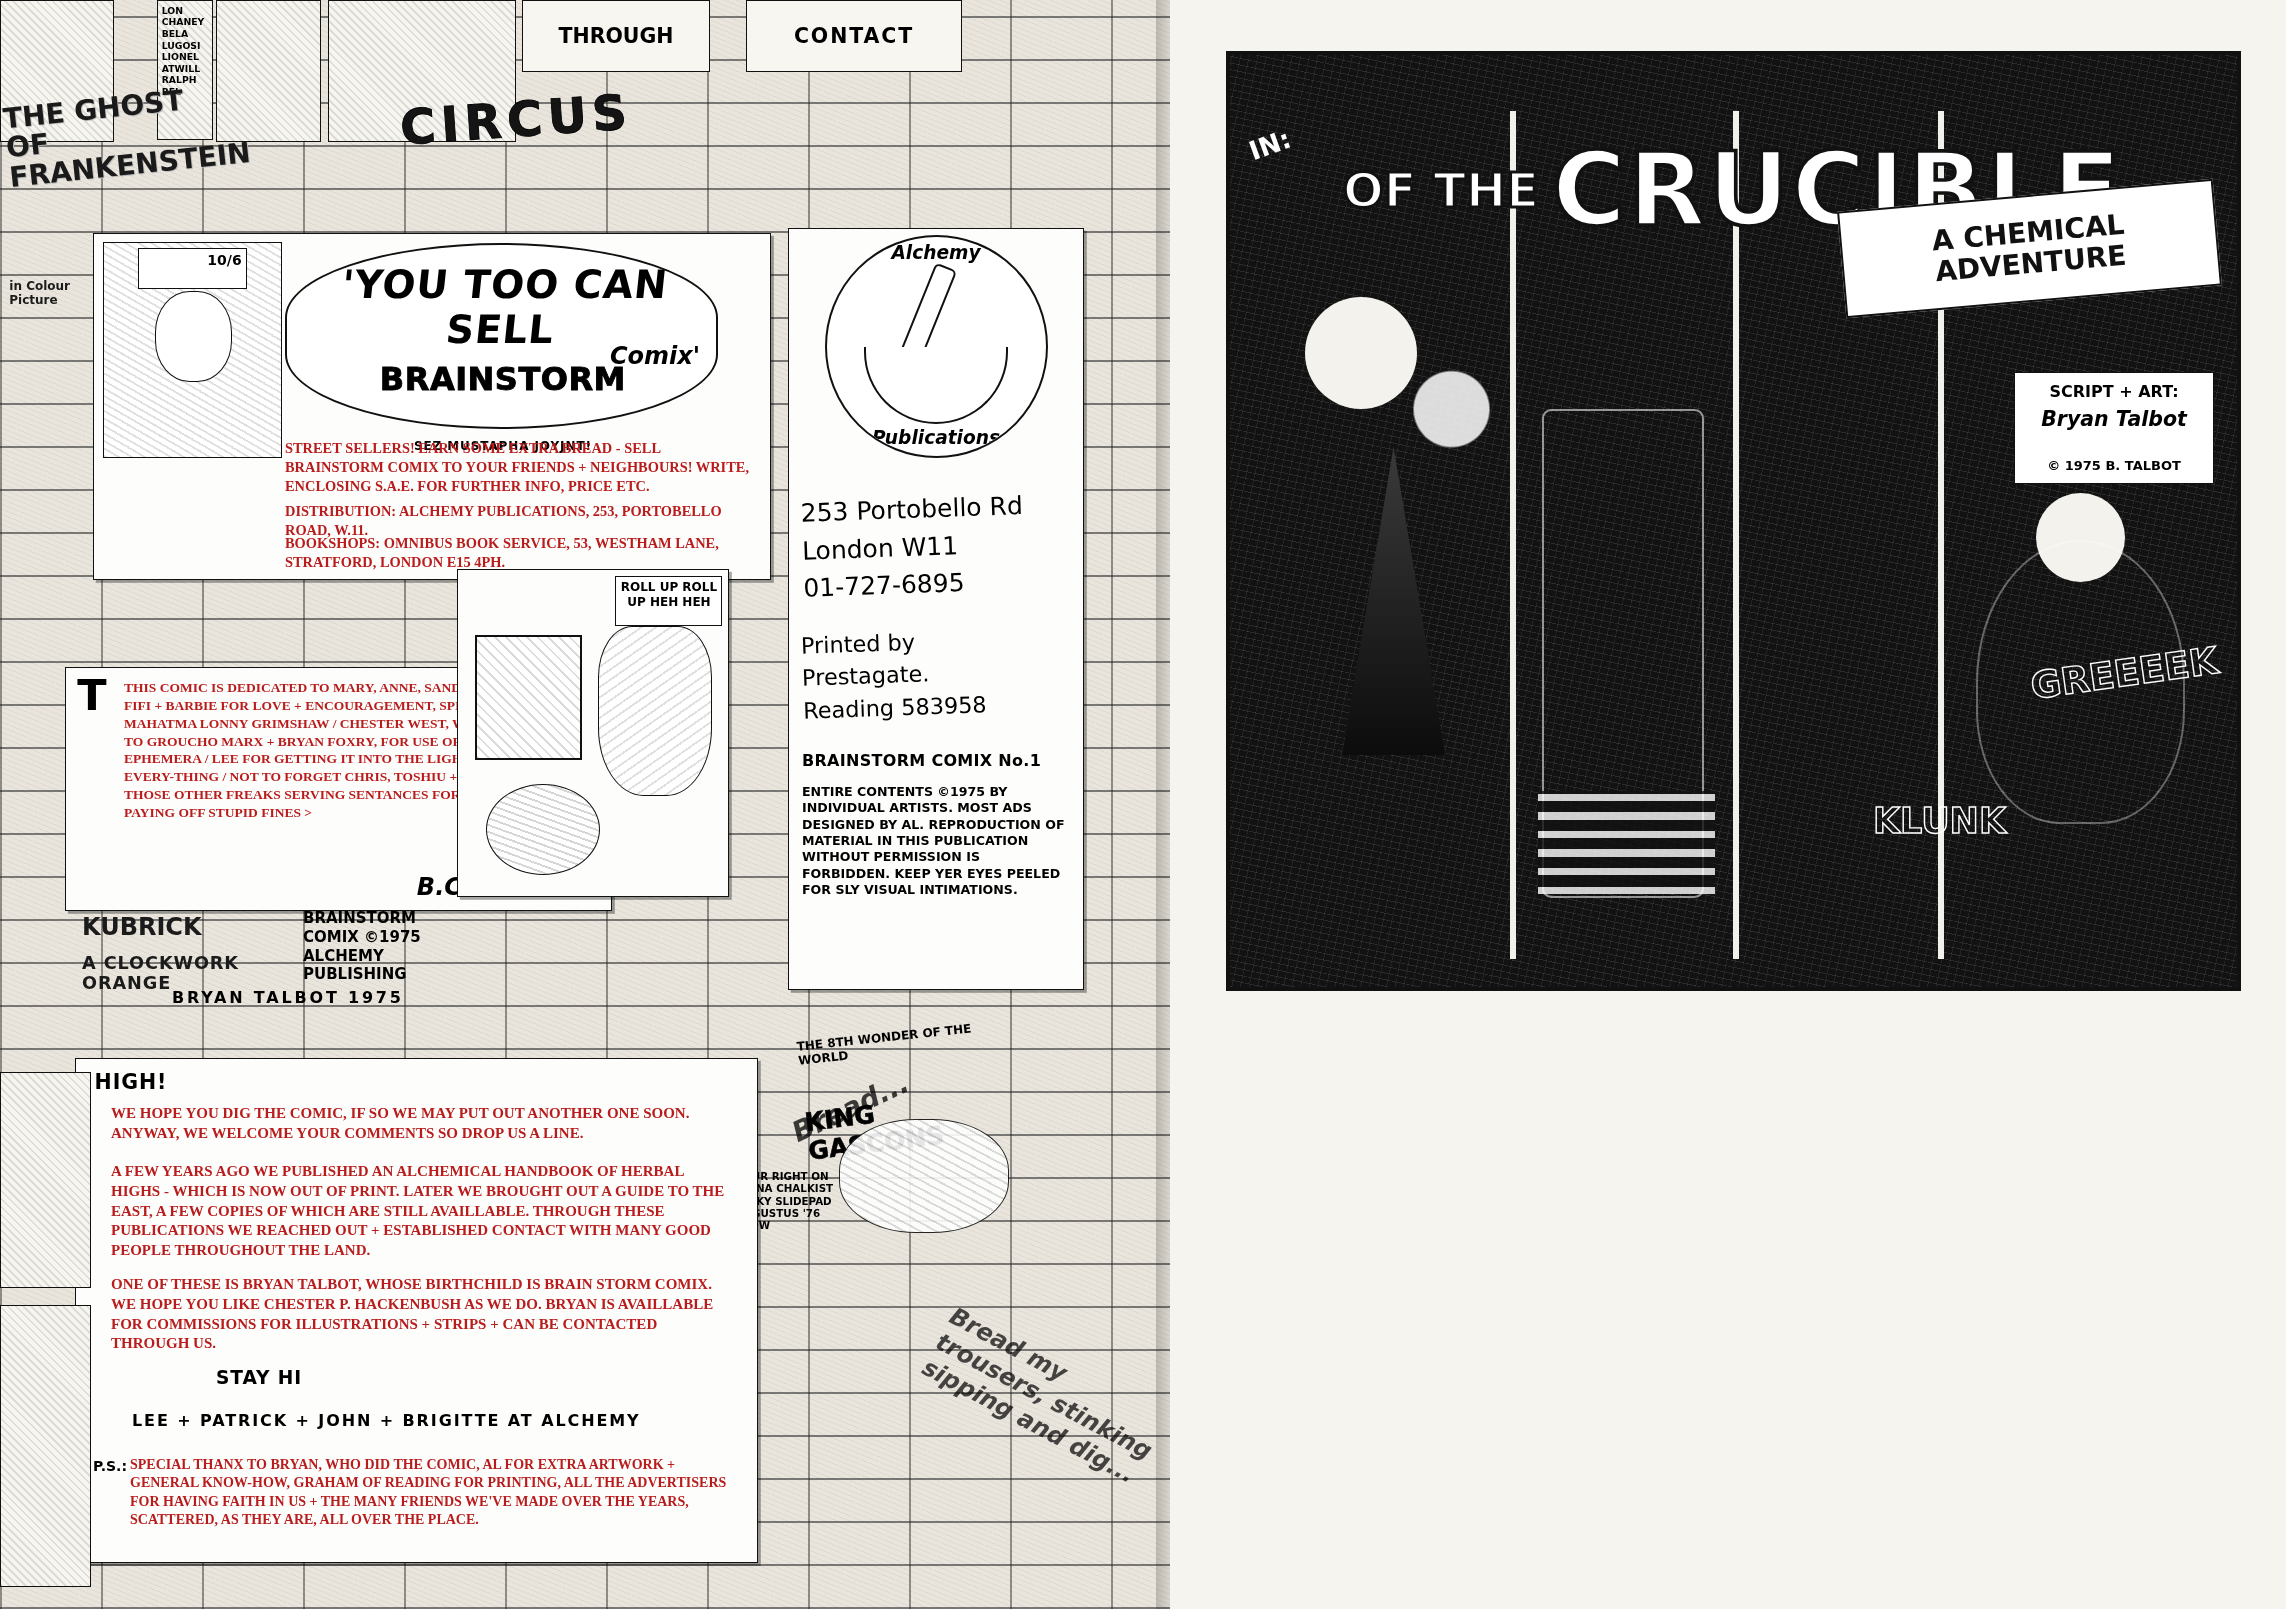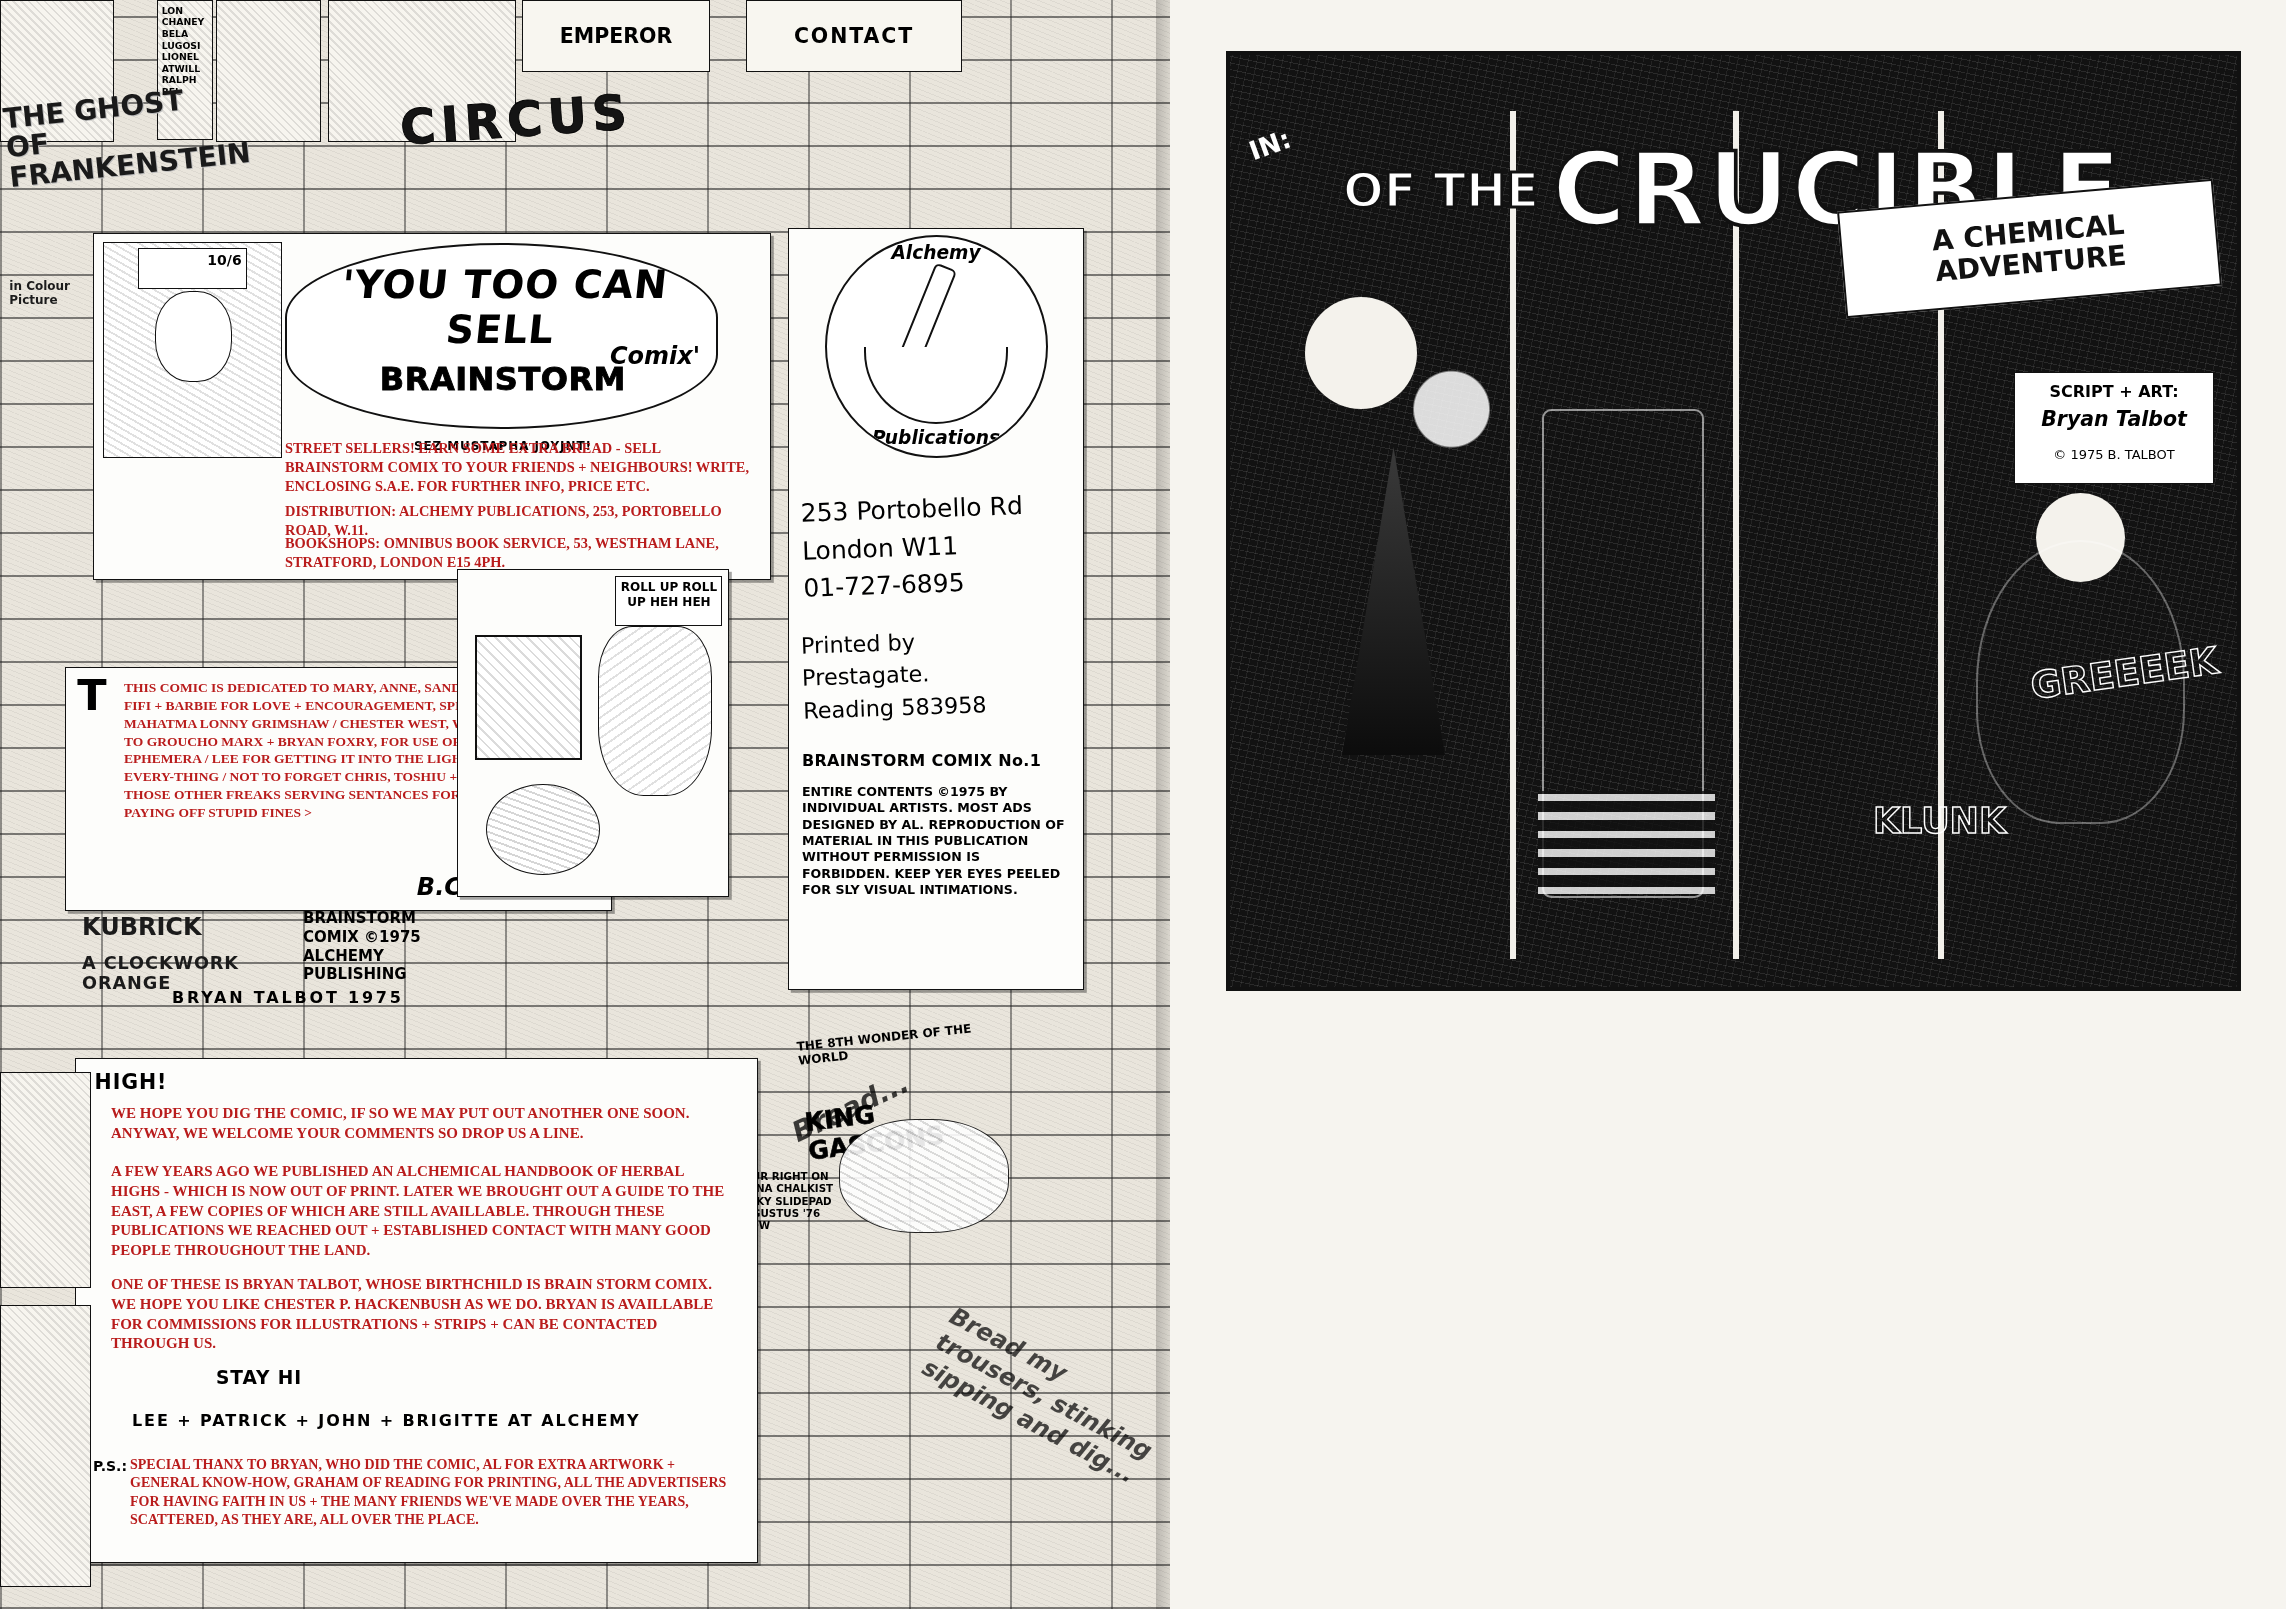--- a/index.html
+++ b/index.html
@@ -102,21 +102,21 @@
 
     <div>
       <div class="strip-box" style="left:0;top:0;width:112px;height:140px;"></div>
       <div class="strip-box" style="left:157px;top:0;width:56px;height:140px;font-size:9.3px;padding:3.7px;box-sizing:border-box;">
         <div style="line-height:1.25;font-weight:700;">LON CHANEY BELA LUGOSI LIONEL ATWILL RALPH BEL</div>
       </div>
       <div class="strip-box" style="left:216px;top:0;width:103px;height:140px;"></div>
       <div class="strip-box" style="left:328px;top:0;width:186px;height:140px;"></div>
 
       <div class="emperor-box">
-        <span>EMPEROR</span>
+        <span>THROUGH</span>
       </div>
       <div class="ginseng-box">
         <span>CONTACT</span>
       </div>
       <div class="strip-box" style="left:522px;top:18.6px;width:186px;height:121px;border-radius:50%;background:transparent;border:none;"></div>
     </div>
 
     <div class="ghost-frank">
       <span>THE GHOST OF FRANKENSTEIN</span>
     </div>
@@ -263,18 +263,18 @@
       </div>
 
       <div class="chem-banner" style="right:18.6px;top:140px;width:373px;height:103px;flex-direction:column;line-height:1.1;">
         <span>A CHEMICAL</span>
         <span>ADVENTURE</span>
       </div>
 
       <div class="script-box" style="right:23px;top:317px;">
         <div style="font-weight:700;">SCRIPT + ART:</div>
         <div style="font-size:20.5px;font-style:italic;font-weight:700;margin-top:3.7px;">Bryan Talbot</div>
-        <div style="font-size:13px;margin-top:13px;font-weight:400;">© 1975 B. TALBOT</div>
+        <div style="font-size:13px;margin-top:24px;font-weight:700;">© 1975 B. TALBOT</div>
       </div>
     </div>
   </div>
 </div>
 
 
 </body></html>

